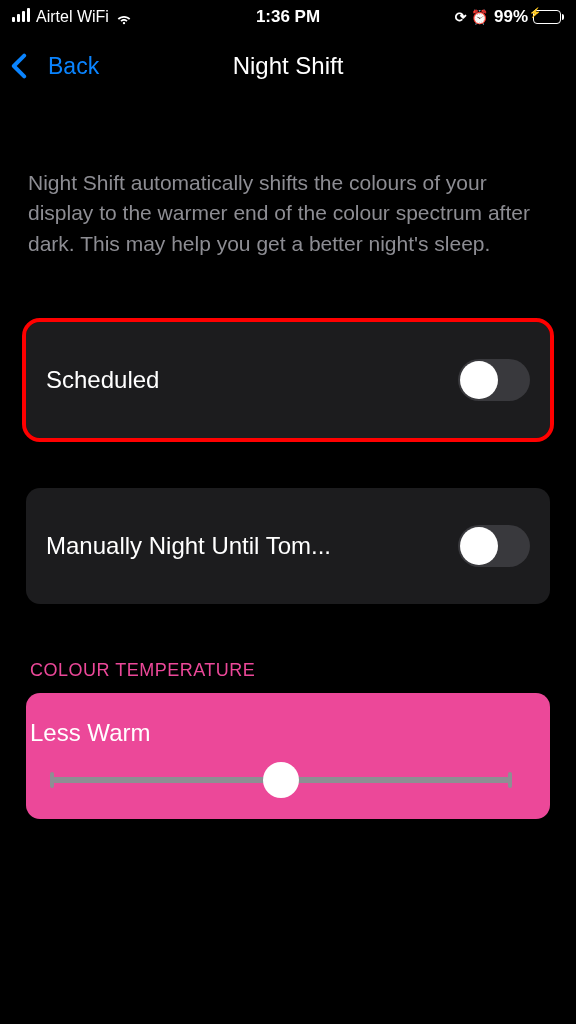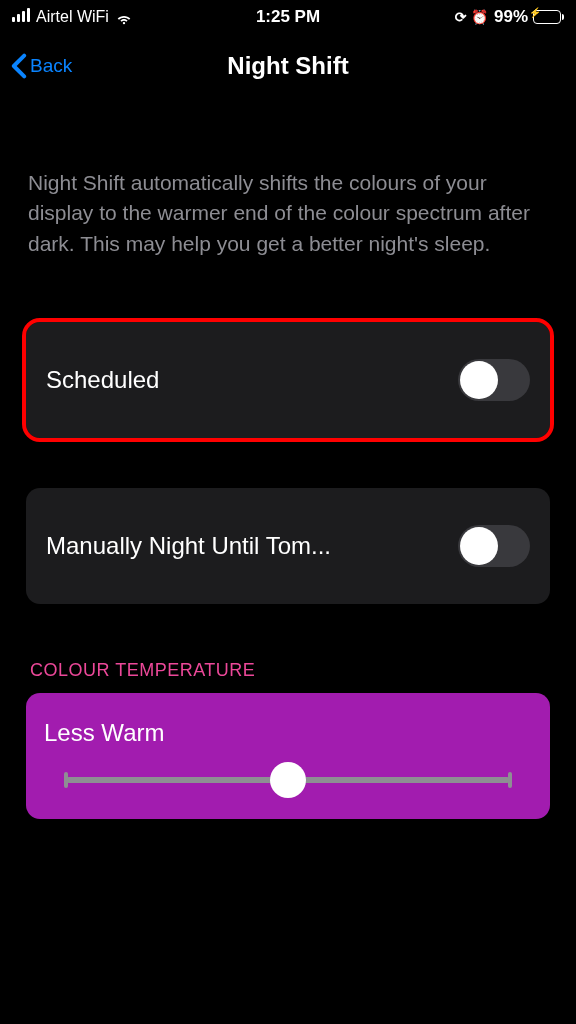--- a/index.html
+++ b/index.html
@@ -114,32 +114,32 @@
       align-items: center;
       height: 56px;
       position: relative;
       padding: 0 10px;
       margin-top: 8px;
     }
     .back-btn {
       display: flex;
       align-items: center;
       color: #0a84ff;
-      font-size: 19px;
-      gap: 2px;
+      font-size: 23px;
+      gap: 20px;
     }
     .back-chevron svg{
       width:18px;height:26px;display:block;
     }
     .nav-title {
       position: absolute;
       left: 50%;
       transform: translateX(-50%);
       font-size: 24px;
-      font-weight: 700;
+      font-weight: 400;
     }
     .content {
       padding: 0 26px;
     }
     .description {
       color: #8d8d93;
       font-size: 21px;
       line-height: 1.45;
       margin-top: 74px;
       margin-bottom: 63px;
@@ -186,23 +186,23 @@
     }
     .section-header {
       color: #ec4899;
       font-size: 18px;
       letter-spacing: 0.5px;
       margin-top: 56px;
       margin-bottom: 12px;
       padding-left: 4px;
     }
     .slider-card {
-      background: #a21caf;
+      background: #ec4899;
       border-radius: 14px;
-      padding: 26px 18px 36px 18px;
+      padding: 26px 18px 36px 4px;
     }
     .slider-labels {
       display: flex;
       justify-content: space-between;
       font-size: 24px;
       margin-bottom: 30px;
     }
     .slider-track-wrap{
       padding: 0 22px;
     }
@@ -247,21 +247,21 @@
         <span></span>
         <span></span>
     </div>
     <span class="carrier">Airtel WiFi</span>
     <span class="wifi-icon">
       <svg viewBox="0 0 24 24" fill="#fff">
           <path d="M12 18.5a1.6 1.6 0 100 3.2 1.6 1.6 0 000-3.2zm0-4c-1.9 0-3.6.8-4.8 2.1l1.7 1.7c.8-.9 1.9-1.4 3.1-1.4s2.3.5 3.1 1.4l1.7-1.7C15.6 15.3 13.9 14.5 12 14.5zm0-4c-3.3 0-6.3 1.4-8.4 3.6l1.7 1.7C7 14 9.4 12.9 12 12.9s5 1.1 6.7 2.9l1.7-1.7C18.3 11.9 15.3 10.5 12 10.5z"></path>
         </svg>
     </span>
   </div>
-  <div class="status-center">1:25 PM</div>
+  <div class="status-center">1:36 PM</div>
   <div class="status-right">
     <span class="lock-icon">⟳</span>
     <span class="alarm-icon">⏰</span>
     <span class="battery-pct">99%</span>
     <span class="battery">
       <span class="battery-body"><span class="battery-fill"><span class="charge-bolt">⚡</span></span></span>
       <span class="battery-cap"></span>
     </span>
   </div>
 </div>

